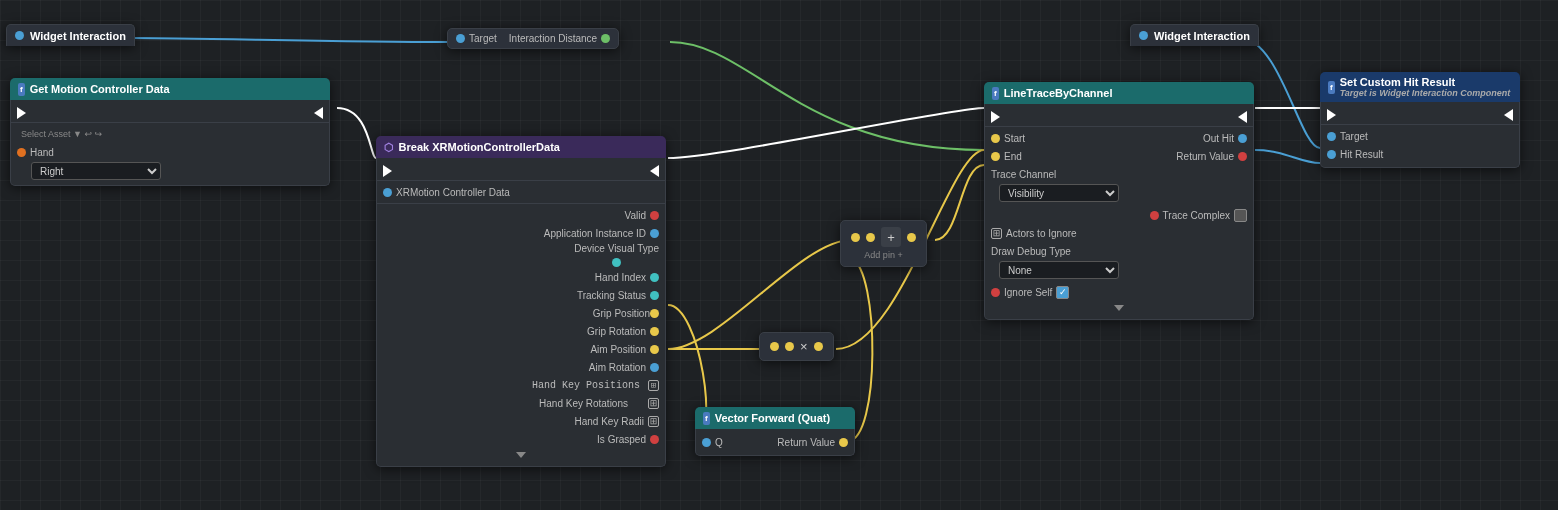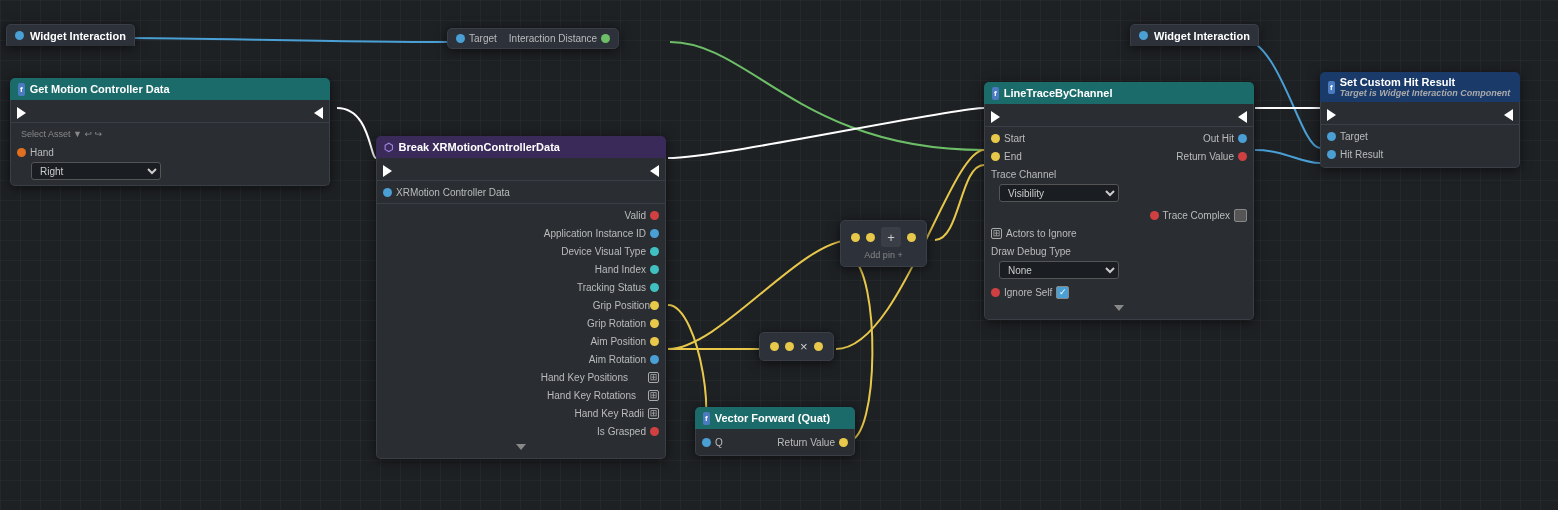--- a/index.html
+++ b/index.html
@@ -291,21 +291,21 @@
         <div class="pin" style="background:#d04040;"></div>
       </div>
     </div>
     <div class="node-row">
       <div style="margin-left:auto; display:flex; align-items:center; gap:4px;">
         <span class="pin-label pin-label-right">Application Instance ID</span>
         <div class="pin" style="background:#4a9fd4;"></div>
       </div>
     </div>
     <div class="node-row">
-      <div style="margin-left:auto; display:flex; align-items:center; gap:4px;">
+      <div style="margin-left:auto; display:flex; align-items:center; gap:4px;flex-direction:column;">
         <span class="pin-label pin-label-right">Device Visual Type</span>
         <div class="pin" style="background:#40c0c0;"></div>
       </div>
     </div>
     <div class="node-row">
       <div style="margin-left:auto; display:flex; align-items:center; gap:4px;">
         <span class="pin-label pin-label-right">Hand Index</span>
         <div class="pin" style="background:#40c0c0;"></div>
       </div>
     </div>
@@ -333,27 +333,27 @@
         <div class="pin" style="background:#e8c84a;"></div>
       </div>
     </div>
     <div class="node-row">
       <div style="margin-left:auto; display:flex; align-items:center; gap:4px;">
         <span class="pin-label pin-label-right">Aim Rotation</span>
         <div class="pin" style="background:#4a9fd4;"></div>
       </div>
     </div>
     <div class="node-row">
-      <div style="margin-left:auto; display:flex; align-items:center; gap:20px;">
+      <div style="margin-left:auto; display:flex; align-items:center; gap:8px;font-family:Liberation Mono, monospace;">
         <span class="pin-label pin-label-right">Hand Key Positions</span>
         <div class="pin pin-grid" style="width:11px; height:11px; border-radius:2px;">⊞</div>
       </div>
     </div>
     <div class="node-row">
-      <div style="margin-left:auto; display:flex; align-items:center; gap:12px;">
+      <div style="margin-left:auto; display:flex; align-items:center; gap:20px;">
         <span class="pin-label pin-label-right">Hand Key Rotations</span>
         <div class="pin pin-grid" style="width:11px; height:11px; border-radius:2px;">⊞</div>
       </div>
     </div>
     <div class="node-row">
       <div style="margin-left:auto; display:flex; align-items:center; gap:4px;">
         <span class="pin-label pin-label-right">Hand Key Radii</span>
         <div class="pin pin-grid" style="width:11px; height:11px; border-radius:2px;">⊞</div>
       </div>
     </div>

